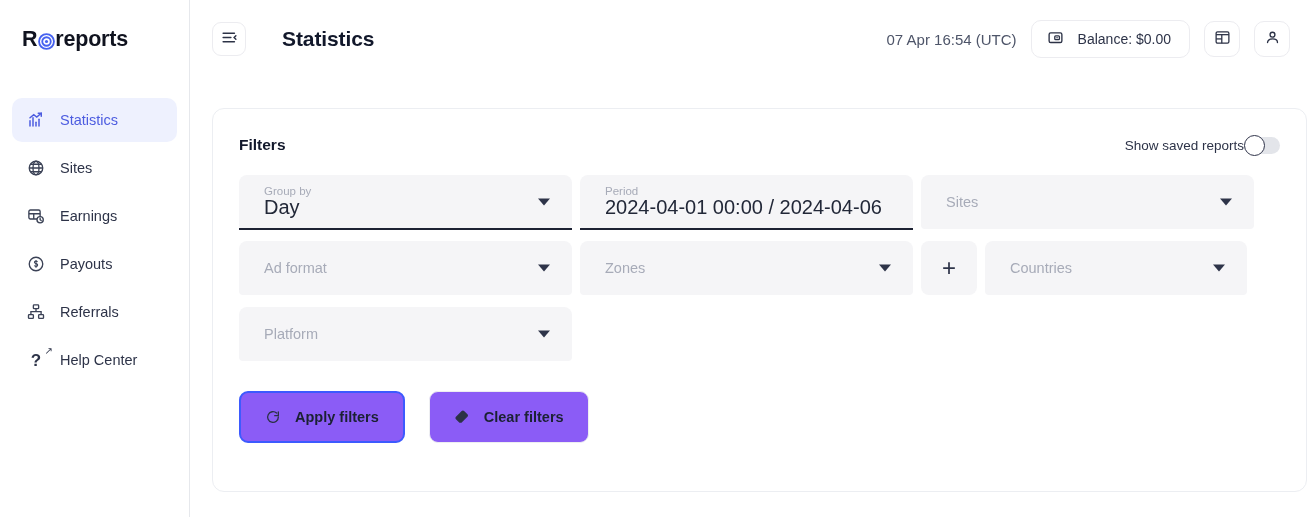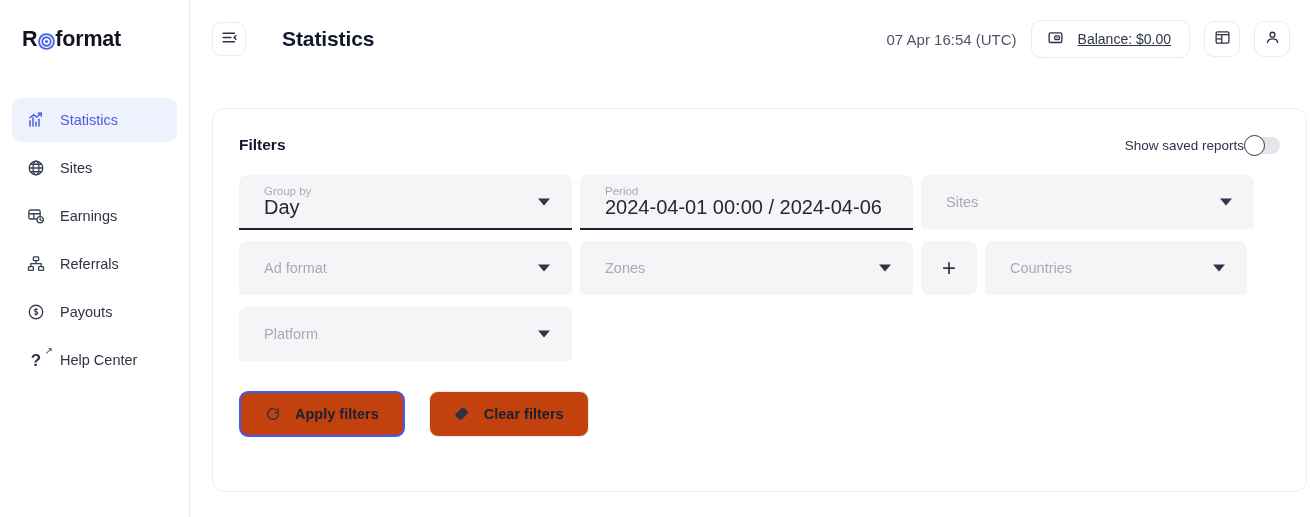--- a/index.html
+++ b/index.html
@@ -69,21 +69,21 @@
     letter-spacing: -0.1px;
   }
   .topbar-right {
     margin-left: auto; display: flex; align-items: center; gap: 14px;
   }
   .clock { font-size: 15px; color: #4e5569; white-space: nowrap; }
   .balance {
     display: flex; align-items: center; gap: 14px;
     height: 38px; padding: 0 18px 0 15px;
     border: 1px solid #ececf0; border-radius: 10px; background: #fff;
-    font-size: 14px; color: #2d3348; cursor: pointer; white-space: nowrap; text-decoration: underline;
+    font-size: 14px; color: #2d3348; cursor: pointer; white-space: nowrap;
   }
   .icon-btn {
     width: 36px; height: 36px; border-radius: 10px;
     border: 1px solid #ececf0; background: #fff;
     display: flex; align-items: center; justify-content: center; cursor: pointer;
   }
 
   
   .card {
     position: absolute; left: 22px; top: 108px;
@@ -142,23 +142,23 @@
   .plus-btn {
     width: 56px; height: 54px; background: #f5f5f7; border-radius: 8px;
     display: flex; align-items: center; justify-content: center; cursor: pointer;
     flex: 0 0 56px;
   }
   .plus-btn span { font-size: 24px; color: #2e3449; line-height: 1; font-weight: 400; }
 
   
   .actions { display: flex; gap: 24px; margin-top: 30px; }
   .btn {
-    height: 46px; border-radius: 9px; display: flex; align-items: center;
+    height: 52px; border-radius: 9px; display: flex; align-items: center;
     gap: 14px; padding: 0 24px; font-size: 14.5px; font-weight: 700;
-    color: #1b2133; background: #c2410c; cursor: pointer;
+    color: #1b2133; background: #8b5cf6; cursor: pointer;
   }
   .btn.primary { border: 2px solid #3d5afe; }
   .btn.ghost { border: 1px solid #edeef1; }
   .btn .bico { display: flex; align-items: center; color: #2c3246; }
 </style>
 </head>
 <body>
 
 <div class="app">
 
@@ -166,21 +166,21 @@
     <div class="logo-wrap">
       <div class="logo">
         <span>R</span>
         <span class="bullseye">
           <svg width="17" height="17" viewBox="0 0 24 24">
             <circle cx="12" cy="12" r="10.5" fill="none" stroke="#4662f0" stroke-width="2.6"></circle>
             <circle cx="12" cy="12" r="6" fill="none" stroke="#4662f0" stroke-width="2.6"></circle>
             <circle cx="12" cy="12" r="2.2" fill="#4662f0"></circle>
           </svg>
         </span>
-        <span>format</span>
+        <span>reports</span>
       </div>
     </div>
 
     <nav class="nav">
       <div class="nav-item active">
         <span class="nav-ico">
           <svg width="18" height="18" viewBox="0 0 24 24" fill="none" stroke="currentColor" stroke-width="2" stroke-linecap="round">
             <path d="M4 20V13"></path>
               <path d="M8 20V9"></path>
               <path d="M12 20v-5"></path>
@@ -211,38 +211,38 @@
             <circle cx="17.5" cy="17" r="4.2" fill="#fff"></circle>
             <path d="M17.5 15v2l1.4 1" stroke-linecap="round"></path>
           </svg>
         </span>
         <span class="nav-label">Earnings</span>
       </div>
 
       <div class="nav-item">
         <span class="nav-ico">
           <svg width="18" height="18" viewBox="0 0 24 24" fill="none" stroke="currentColor" stroke-width="1.8">
+            <circle cx="12" cy="12" r="9"></circle>
+            <path d="M14 9.3c-.5-.8-1.3-1.1-2.1-1.1-1.2 0-2 .7-2 1.6 0 2.3 4.3 1.2 4.3 3.6 0 1-0.9 1.8-2.2 1.8-1 0-1.8-.4-2.3-1.2" stroke-width="1.5"></path>
+            <path d="M12 6.8v10.4" stroke-width="1.3"></path>
+          </svg>
+        </span>
+        <span class="nav-label">Payouts</span>
+      </div>
+
+      <div class="nav-item">
+        <span class="nav-ico">
+          <svg width="18" height="18" viewBox="0 0 24 24" fill="none" stroke="currentColor" stroke-width="1.8">
             <rect x="8.5" y="2.5" width="7" height="5" rx="1"></rect>
             <rect x="2" y="15.5" width="6.5" height="5" rx="1"></rect>
             <rect x="15.5" y="15.5" width="6.5" height="5" rx="1"></rect>
             <path d="M12 7.5v4M5.2 15.5v-4h13.6v4"></path>
           </svg>
         </span>
         <span class="nav-label">Referrals</span>
-      </div>
-
-      <div class="nav-item">
-        <span class="nav-ico">
-          <svg width="18" height="18" viewBox="0 0 24 24" fill="none" stroke="currentColor" stroke-width="1.8">
-            <circle cx="12" cy="12" r="9"></circle>
-            <path d="M14 9.3c-.5-.8-1.3-1.1-2.1-1.1-1.2 0-2 .7-2 1.6 0 2.3 4.3 1.2 4.3 3.6 0 1-0.9 1.8-2.2 1.8-1 0-1.8-.4-2.3-1.2" stroke-width="1.5"></path>
-            <path d="M12 6.8v10.4" stroke-width="1.3"></path>
-          </svg>
-        </span>
-        <span class="nav-label">Payouts</span>
       </div>
 
       <div class="nav-item">
         <span class="nav-ico help-ico">
           <span class="qm">?</span>
             <span class="arr">↗</span>
         </span>
         <span class="nav-label">Help Center</span>
       </div>
     </nav>

